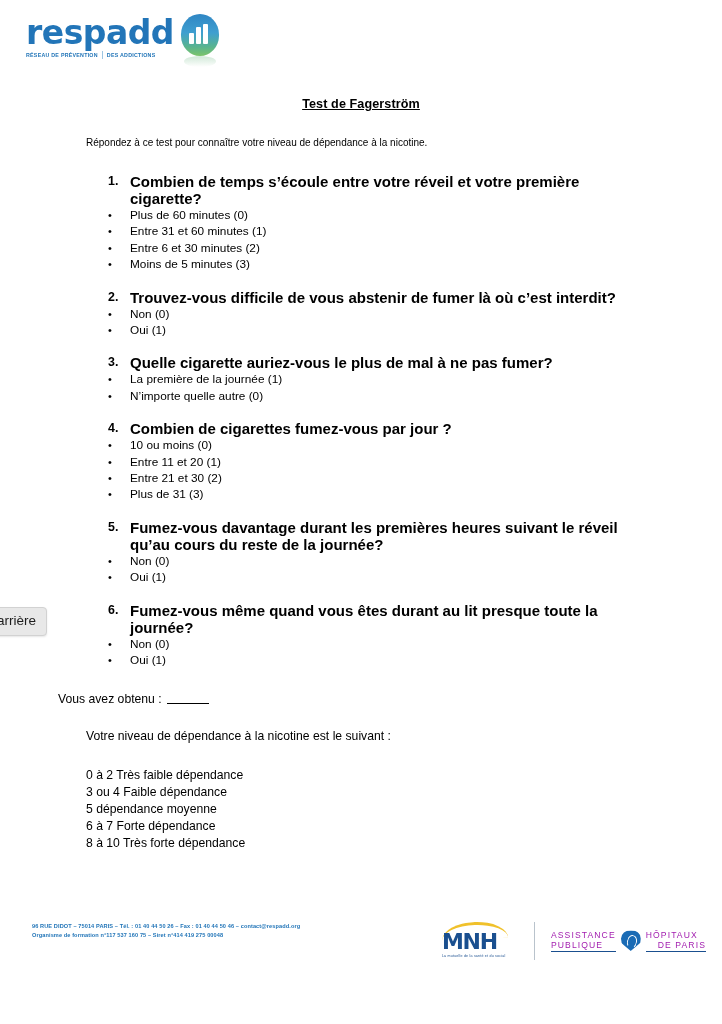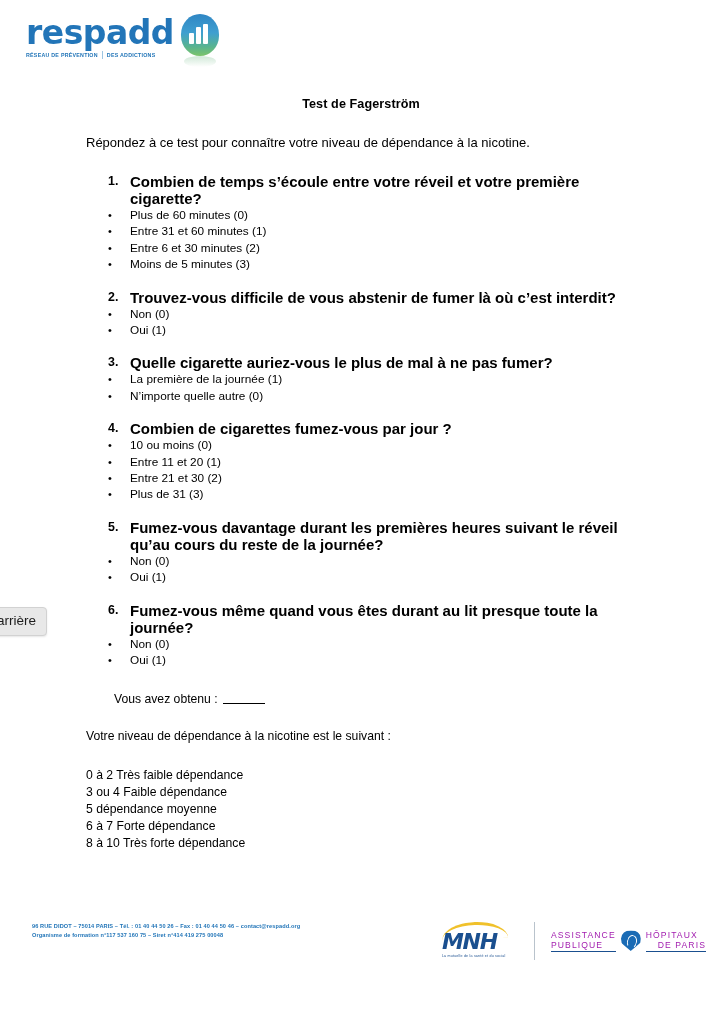--- a/index.html
+++ b/index.html
@@ -116,24 +116,25 @@
     width: 722px;
   }
 
   .doc-title {
     text-align: center;
     font-size: 12.6px;
     font-weight: 700;
     line-height: 16px;
     margin: 0 0 22px 0;
     letter-spacing: 0.1px;
+    text-decoration: underline;
   }
 
   .intro {
-    font-size: 13px;
+    font-size: 10px;
     line-height: 17px;
     margin: 0 0 22px 0;
     padding-left: 86px;
     padding-right: 60px;
   }
 
   .qblock { margin-bottom: 16px; }
 
   .q-row {
     display: flex;
@@ -183,21 +184,21 @@
   .citation {
     padding-left: 86px;
     padding-right: 75px;
     font-size: 12.2px;
     line-height: 17px;
     margin-top: 14px;
   }
   .citation .ital { font-style: italic; }
 
   .score-line {
-    padding-left: 114px;
+    padding-left: 58px;
     font-size: 12.2px;
     line-height: 17px;
     margin-top: 22px;
   }
   .score-line .blank {
     display: inline-block;
     min-width: 42px;
     border-bottom: 1px solid #000;
     height: 11px;
     vertical-align: -1px;
@@ -286,21 +287,20 @@
     border-radius: 50% / 100% 100% 0 0;
     border-left: 0; border-right: 0; border-bottom: 0;
     transform: rotate(-2deg);
   }
   .mnh .word {
     position: absolute;
     left: 6px; top: 11px;
     font-family: "DejaVu Sans", sans-serif;
     font-size: 22px;
     font-weight: 700;
-    font-style: italic;
     letter-spacing: -1.2px;
     color: #1a4f8f;
     line-height: 22px;
   }
   .mnh .tag {
     position: absolute;
     left: 6px; top: 34px;
     font-size: 3.6px;
     line-height: 5px;
     color: #1a4f8f;

